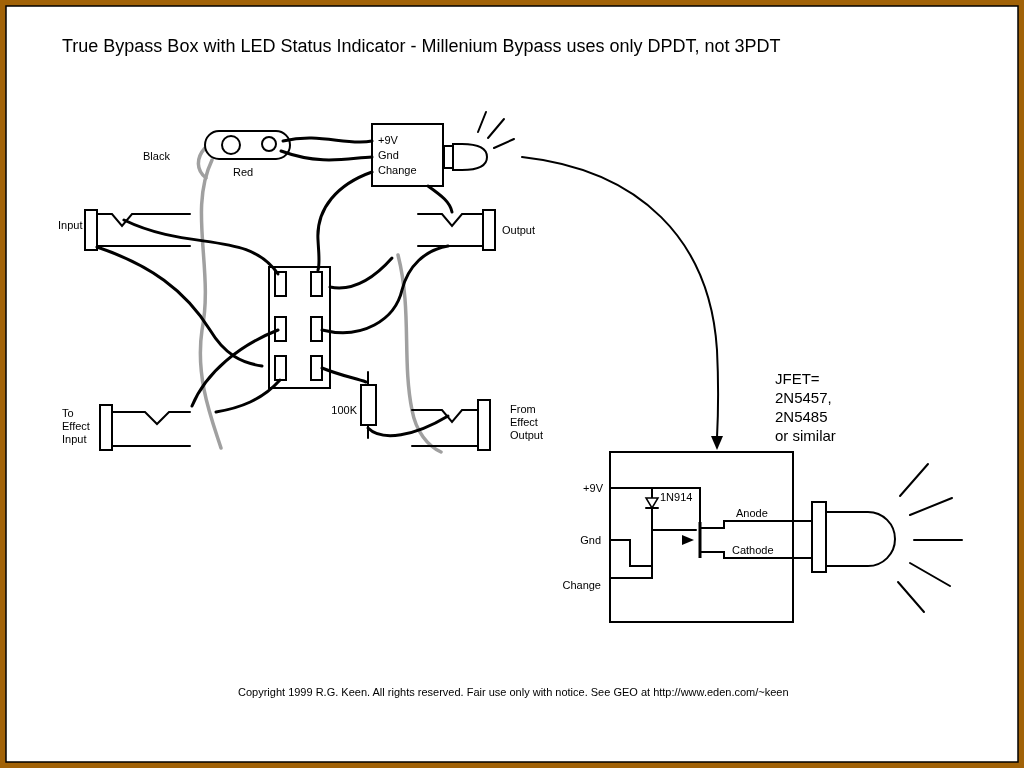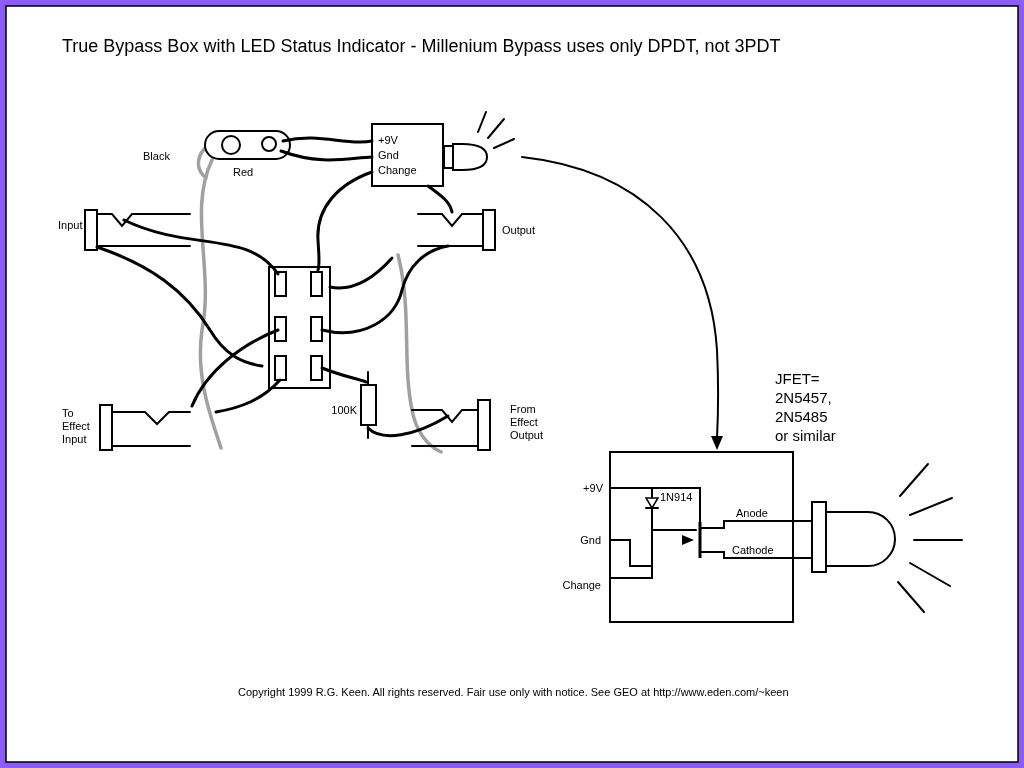--- a/index.html
+++ b/index.html
@@ -1,17 +1,17 @@
 <!DOCTYPE html>
 <html><head>
 <meta charset="utf-8">
 <style>
   html,body{margin:0;padding:0;background:#ffffff;width:1024px;height:768px;overflow:hidden;}
   body{font-family:"Liberation Sans", sans-serif;}
-  .stage{position:relative;width:1024px;height:768px;background:#8b5cf6;}
+  .stage{position:relative;width:1024px;height:768px;background:#a16207;}
   svg{position:absolute;left:0;top:0;}
   text{fill:#000;}
   .t-title{font-size:18px;}
   .t-label{font-size:11px;}
   .t-note{font-size:15px;}
   .t-copy{font-size:11px;}
   .wire{stroke:#000;stroke-width:3;fill:none;stroke-linecap:round;}
   .wire-thin{stroke:#000;stroke-width:2;fill:none;stroke-linecap:round;}
   .wire-gray{stroke:#a0a0a0;stroke-width:3.5;fill:none;stroke-linecap:round;}
   .outline2{stroke:#000;stroke-width:2;fill:#fff;}

